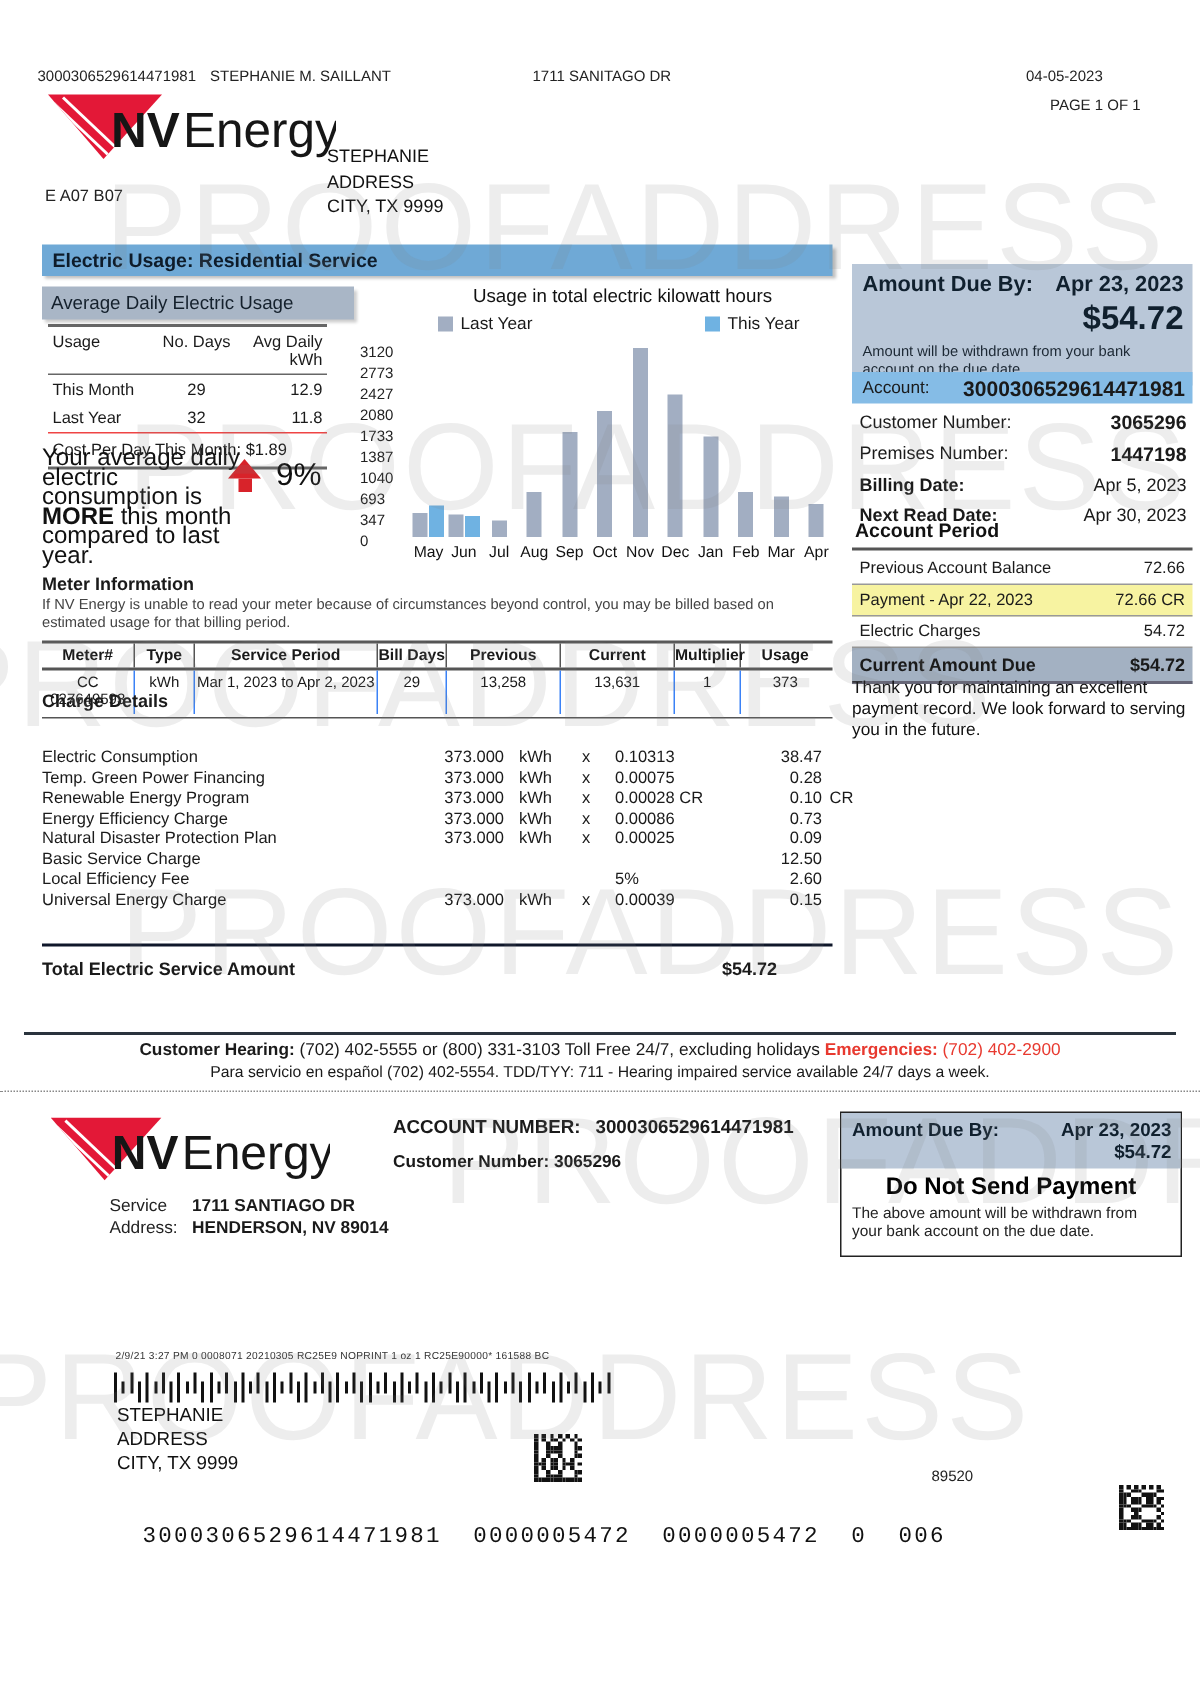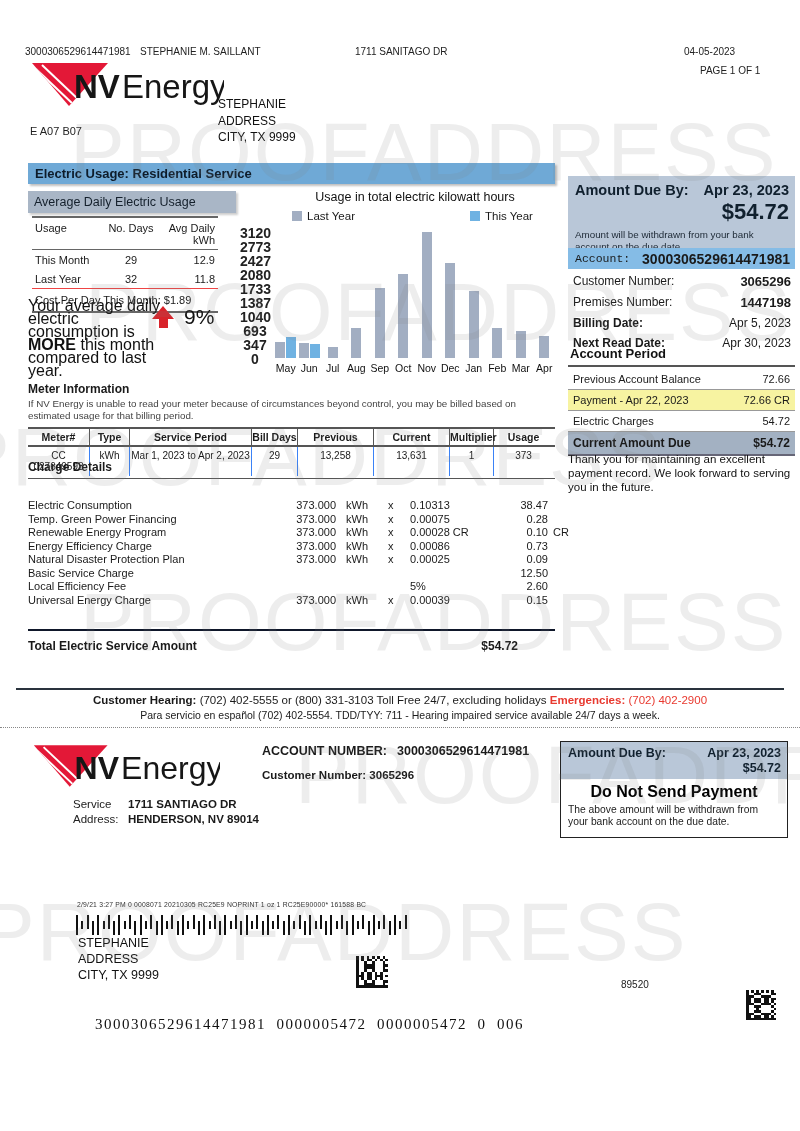--- a/index.html
+++ b/index.html
@@ -33,33 +33,33 @@
   .uparrow{position:absolute;left:152px;top:306px;width:22px;height:24px;}
   .uparrow .head{width:0;height:0;border-left:11px solid transparent;border-right:11px solid transparent;
       border-bottom:13px solid #d8232a;}
   .uparrow .shaft{width:9px;height:9px;background:#d8232a;margin:0 auto;}
   .pct{position:absolute;left:184px;top:305px;font-size:21px;color:#111;}
   
   .chart{position:absolute;left:240px;top:188px;width:320px;height:198px;font-size:10px;}
   .chart .ctitle{position:absolute;top:2px;left:34px;width:282px;text-align:center;font-size:12.5px;color:#111;}
   .legend-item{position:absolute;top:22px;display:flex;align-items:center;gap:5px;font-size:11.5px;}
   .swatch{width:10px;height:10px;display:inline-block;}
-  .ytick{position:absolute;width:30px;left:0;text-align:center;font-size:14px;color:#222;font-weight:bold;}
+  .ytick{position:absolute;width:30px;left:0;text-align:left;font-size:10px;color:#222;}
   .plot{position:absolute;left:34px;top:44px;width:282px;height:126px;}
   .bar{position:absolute;bottom:0;width:10px;}
   .months{position:absolute;left:34px;top:174px;width:282px;display:flex;}
   .months span{flex:1;text-align:center;font-size:10.5px;color:#111;}
   
   .duebox{position:absolute;left:568px;top:176px;width:227px;background:var(--panel_blue);padding:6px 6px 5px 7px;}
   .duebox .r1{display:flex;justify-content:space-between;font-weight:bold;font-size:14.5px;color:#10202e;}
   .duebox .amt{text-align:right;font-weight:bold;font-size:22px;margin-top:1px;color:#10202e;}
   .duebox .note2{font-size:9.8px;line-height:11.5px;margin-top:4px;color:#1c2834;}
   .acctrow{position:absolute;left:568px;top:248px;width:227px;height:21px;background:var(--account_blue);
       display:flex;justify-content:space-between;align-items:center;padding:0 5px 0 7px;}
-  .acctrow .al{font-size:11.5px;font-family:Liberation Mono, monospace;}
+  .acctrow .al{font-size:11.5px;}
   .acctrow .av{font-weight:bold;font-size:14px;}
   .prows{position:absolute;left:568px;top:271px;width:227px;}
   .pr-row{display:flex;justify-content:space-between;padding:3px 4px 3px 5px;font-size:12px;}
   .pr-row .b{font-weight:bold;}
   .pr-row .v.b{font-size:13px;}
   .asum{position:absolute;left:568px;top:346px;width:227px;}
   .asum h3{font-size:13px;color:#111;padding-bottom:4px;border-bottom:2px solid #555;margin-bottom:2px;padding-left:2px;}
   .srow{display:flex;justify-content:space-between;font-size:11px;padding:4px 5px;border-bottom:1px solid #999;}
   .srow.payment{background:var(--highlight_yellow);}
   .srow.total{background:var(--total_slate);font-weight:bold;font-size:12px;border-bottom:2px solid #667;}
@@ -108,21 +108,21 @@
   
   .printline{position:absolute;left:77px;top:901px;font-size:6.8px;color:#333;letter-spacing:.2px;}
   .imb{position:absolute;left:76px;top:915px;width:332px;height:20px;}
   .imb div{position:absolute;width:2px;background:#111;}
   .mailaddr{position:absolute;left:78px;top:935px;font-size:12.5px;line-height:16px;color:#111;}
   .dm{display:grid;background:#fff;}
   .dm div.on{background:#111;}
   #dm1{position:absolute;left:356px;top:956px;width:32px;height:32px;grid-template-columns:repeat(12,1fr);grid-template-rows:repeat(12,1fr);}
   #dm2{position:absolute;left:746px;top:990px;width:30px;height:30px;grid-template-columns:repeat(12,1fr);grid-template-rows:repeat(12,1fr);}
   .zip{position:absolute;left:621px;top:979px;font-size:10px;color:#222;}
-  .ocr{position:absolute;left:95px;top:1016px;font-family:Liberation Serif, serif;font-size:15px;
+  .ocr{position:absolute;left:95px;top:1016px;font-family:Liberation Mono, monospace;font-size:15px;
        letter-spacing:1.5px;color:#111;white-space:pre;}
   .mailto{position:absolute;left:218px;top:96px;font-size:12px;line-height:16.5px;color:#111;}
   .sortcode{position:absolute;left:30px;top:125px;font-size:11px;color:#222;}
 </style>
 </head>
 <body>
 
 <div class="page">
 
   <div class="wm" style="top:105px;left:70px">PROOFADDRESS</div>

